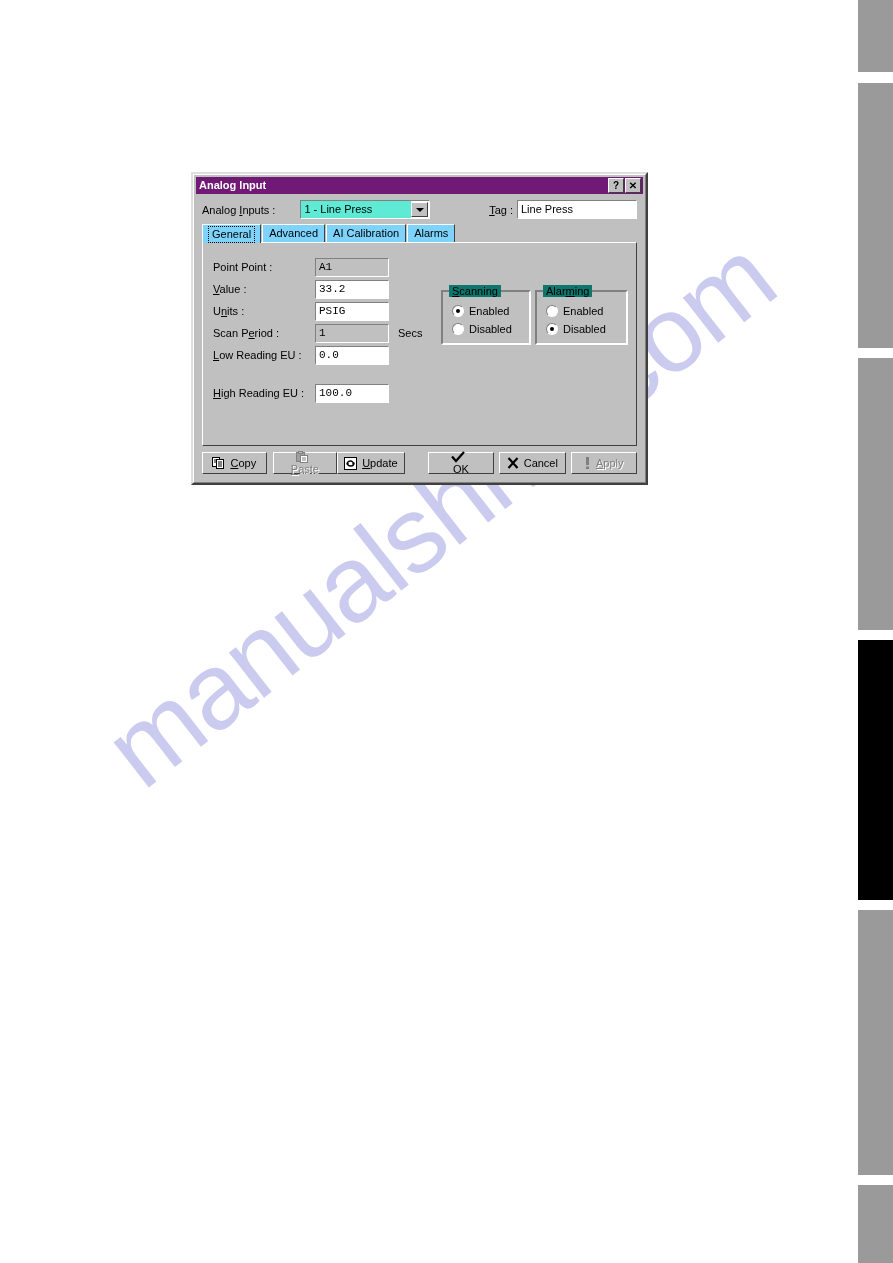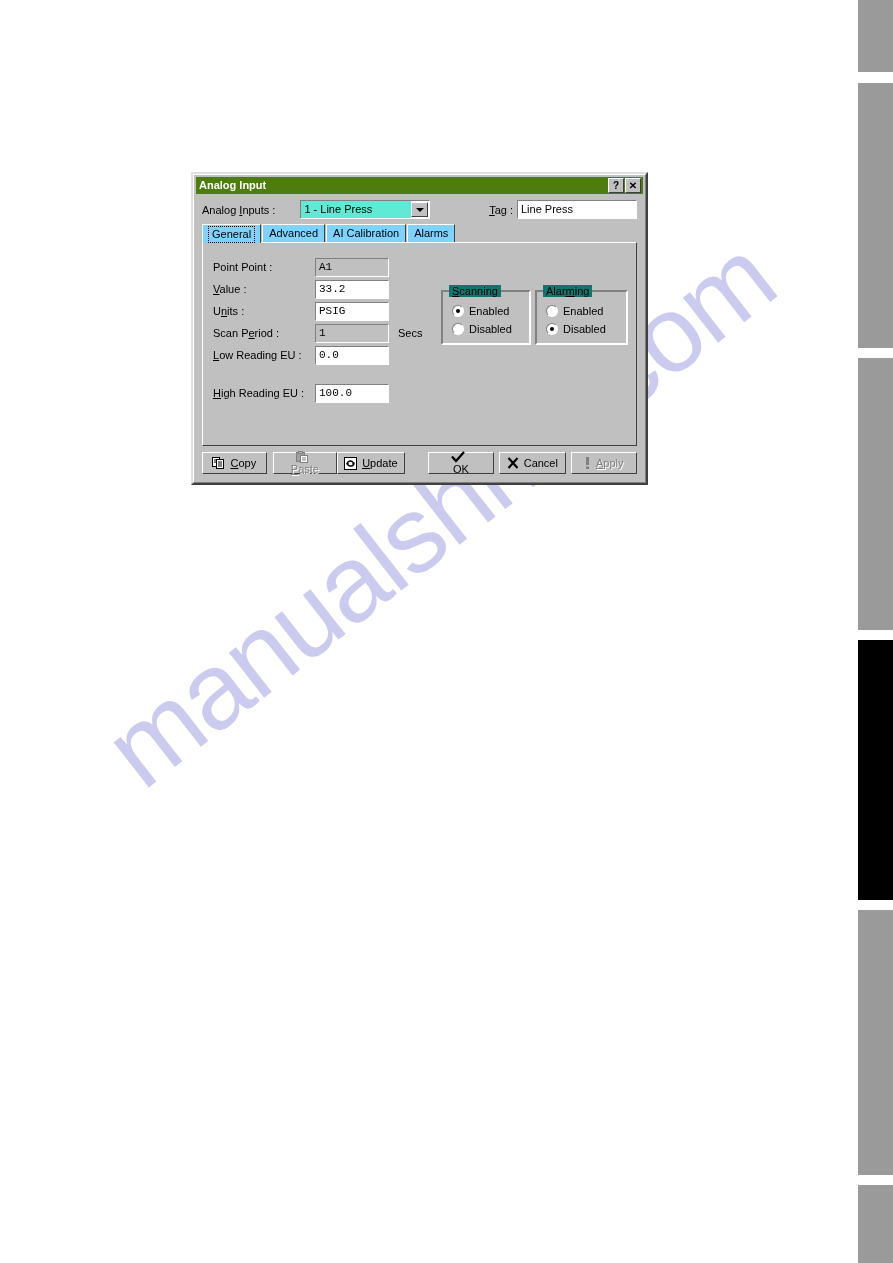--- a/index.html
+++ b/index.html
@@ -79,21 +79,21 @@
     border-top: 1px solid #ffffff;
     border-left: 1px solid #ffffff;
     border-right: 1px solid #808080;
     border-bottom: 1px solid #808080;
     padding: 2px 2px 3px 2px;
   }
 
   
   .titlebar {
     height: 17px;
-    background: #4d7c0f;
+    background: #701a75;
     display: flex;
     align-items: center;
     padding: 0 2px 0 3px;
     box-sizing: border-box;
   }
   .titlebar .title {
     color: #ffffff;
     font-size: 11px;
     font-weight: bold;
     flex: 1;

